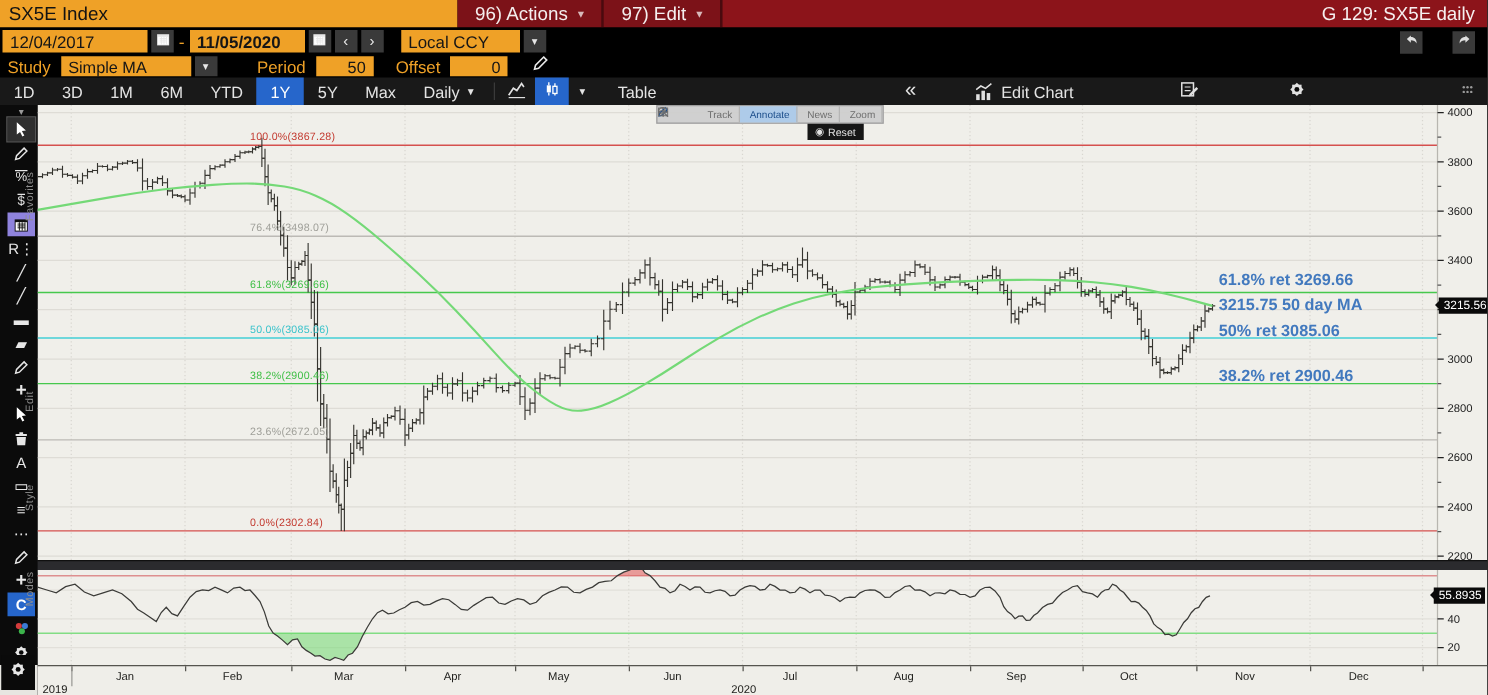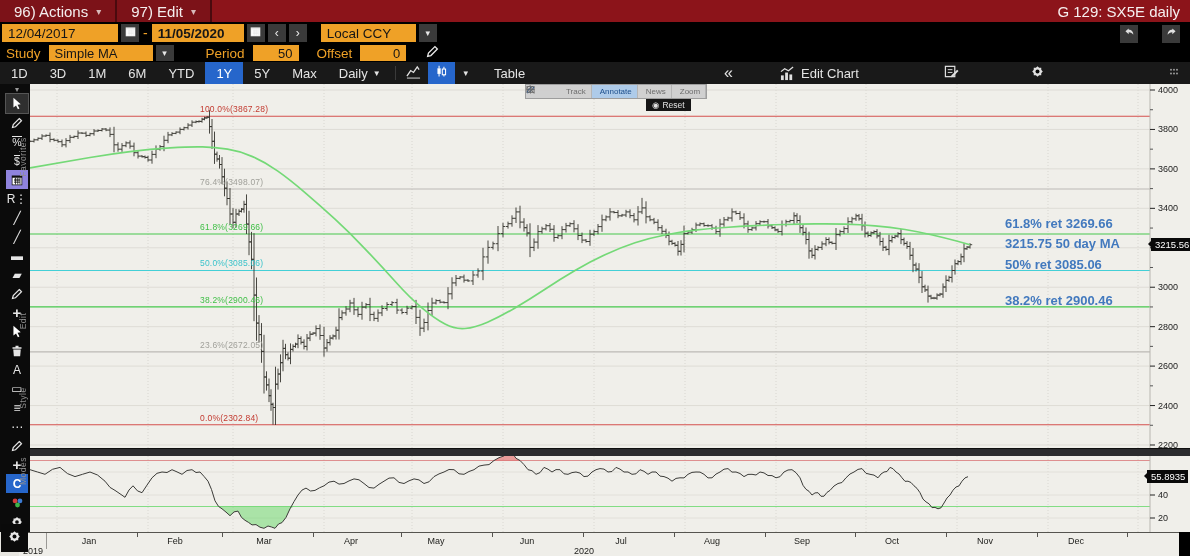--- a/index.html
+++ b/index.html
@@ -27,45 +27,46 @@
   
   #sidebar{position:absolute;left:0;top:84px;width:30px;height:468px;background:#0b0b0b;}
   .tool{position:relative;margin-left:6px;width:22px;height:19px;display:flex;align-items:center;justify-content:center;color:#e6e6e6;font-size:12px;}
   .tool.sel{background:#2f2f2f;outline:1px solid #555;}
   .sideLabel{position:absolute;left:-7px;color:#8f8f8f;font-size:8.5px;transform:rotate(-90deg);transform-origin:center;width:60px;text-align:center;letter-spacing:.5px;}
   .rulert{border-top:1.5px solid #e6e6e6;padding-top:1px;font-size:10.5px;line-height:9px;}
   
   #chart{position:absolute;left:30px;top:84px;width:1160px;height:364px;}
   #chart svg,#rsi svg{position:absolute;left:0;top:0;}
   .fibLabel{position:absolute;font-size:8.5px;letter-spacing:.2px;}
-  .annot{position:absolute;left:945px;color:#4279be;font-weight:bold;font-size:13px;white-space:nowrap;margin-left:30px;}
+  .annot{position:absolute;left:945px;color:#4279be;font-weight:bold;font-size:13px;white-space:nowrap;}
   .ptag{position:absolute;left:1121px;background:#0a0a0a;color:#fff;font-size:9.5px;padding:1px 3px 1px 4px;line-height:11px;}
   .ptag:before{content:"";position:absolute;left:-7px;top:50%;margin-top:-4px;border:4px solid transparent;border-right-color:#0a0a0a;}
   #miniTb{position:absolute;left:495px;top:0;height:13px;background:rgba(205,205,205,.93);border:1px solid #9d9d9d;display:flex;align-items:flex-end;font-size:8px;color:#6e6e6e;padding-left:32px;}
   .mtItem{display:flex;align-items:center;height:13px;padding:0 5px;border-right:1px solid #b5b5b5;}
   .mtItem.on{background:#aecbe9;color:#1d4f8c;}
   #resetBtn{position:absolute;left:616px;top:15px;background:#161616;color:#e2e2e2;font-size:8.5px;padding:1px 6px;display:flex;align-items:center;gap:3px;}
   .axisLabel{position:absolute;color:#1c1c1c;font-size:9px;}
   
   #hsep{position:absolute;left:30px;top:448px;width:1160px;height:8px;background:#2b2b2e;border-top:1px solid #101010;border-bottom:1px solid #101010;}
   #rsi{position:absolute;left:30px;top:456px;width:1160px;height:76px;}
-  #xaxis{position:absolute;left:19px;top:532px;width:1160px;height:24px;background:#efeee9;border-top:1px solid #55544f;}
+  #xaxis{position:absolute;left:30px;top:532px;width:1160px;height:24px;background:#efeee9;border-top:1px solid #55544f;}
   #xcorner{position:absolute;left:0;top:532px;width:30px;height:24px;background:#e7e6e1;}
   #gearCell{position:absolute;left:1px;top:524px;width:27px;height:28px;background:#0a0a0a;display:flex;align-items:center;justify-content:center;}
   .mon{position:absolute;top:3px;color:#22221f;font-size:9px;transform:translateX(-50%);}
   .yr{position:absolute;top:13px;color:#22221f;font-size:9px;}
   .mtick{position:absolute;top:0;width:1px;height:4px;background:#55544f;}
   .ytick{position:absolute;top:0;width:1px;height:16px;background:#9a9995;}
 </style>
 </head>
 <body>
 
 <div id="screen">
 
   <div class="row1">
+    <div class="ticker">SX5E Index</div>
     <div class="mseg">
       <span>96) Actions</span>
       <span class="caret">▾</span>
     </div>
     <div class="mseg">
       <span>97) Edit</span>
       <span class="caret">▾</span>
     </div>
     <div class="mrest">
       <span>G 129: SX5E daily</span>

